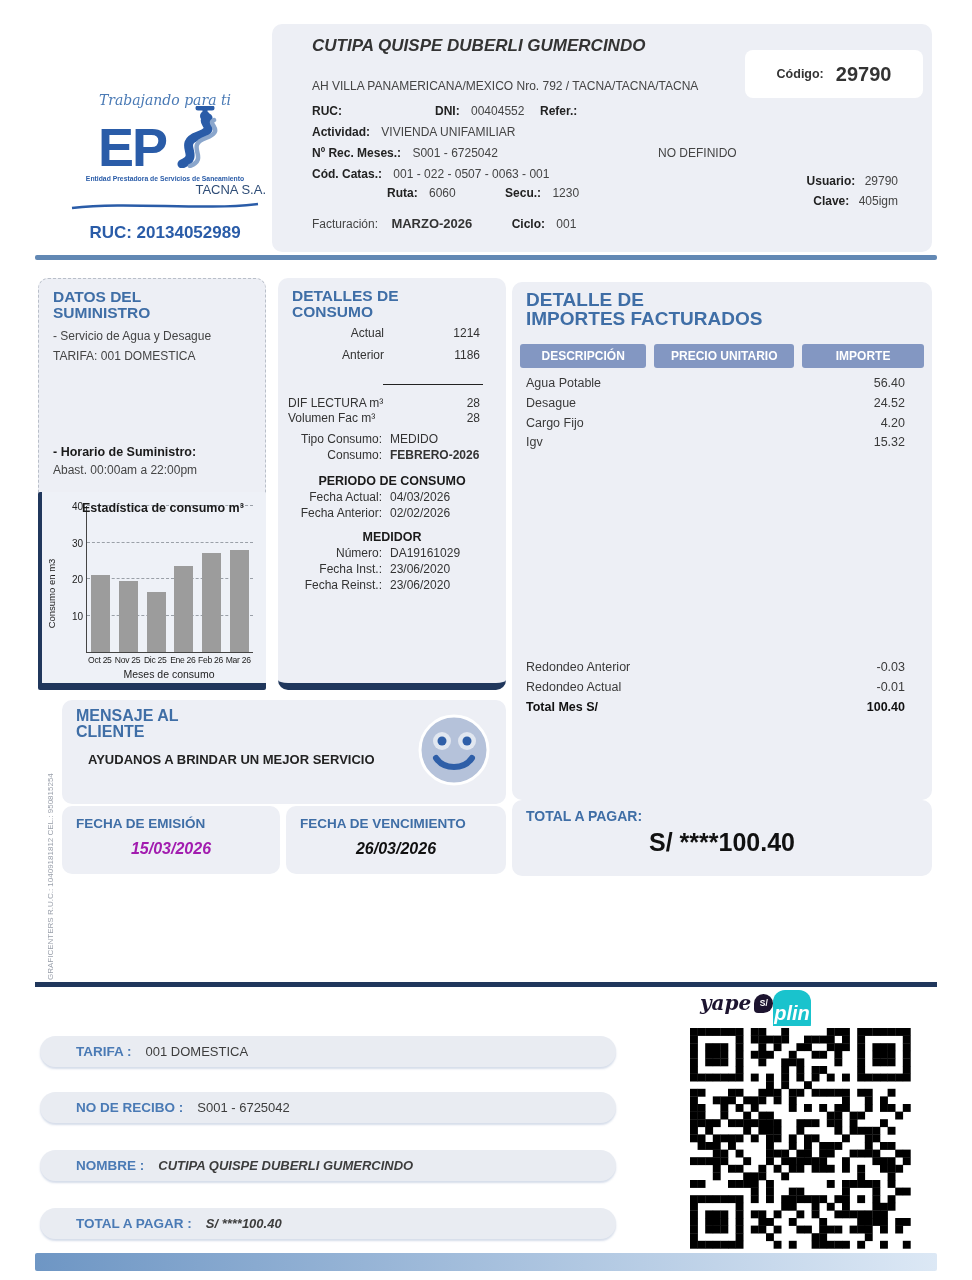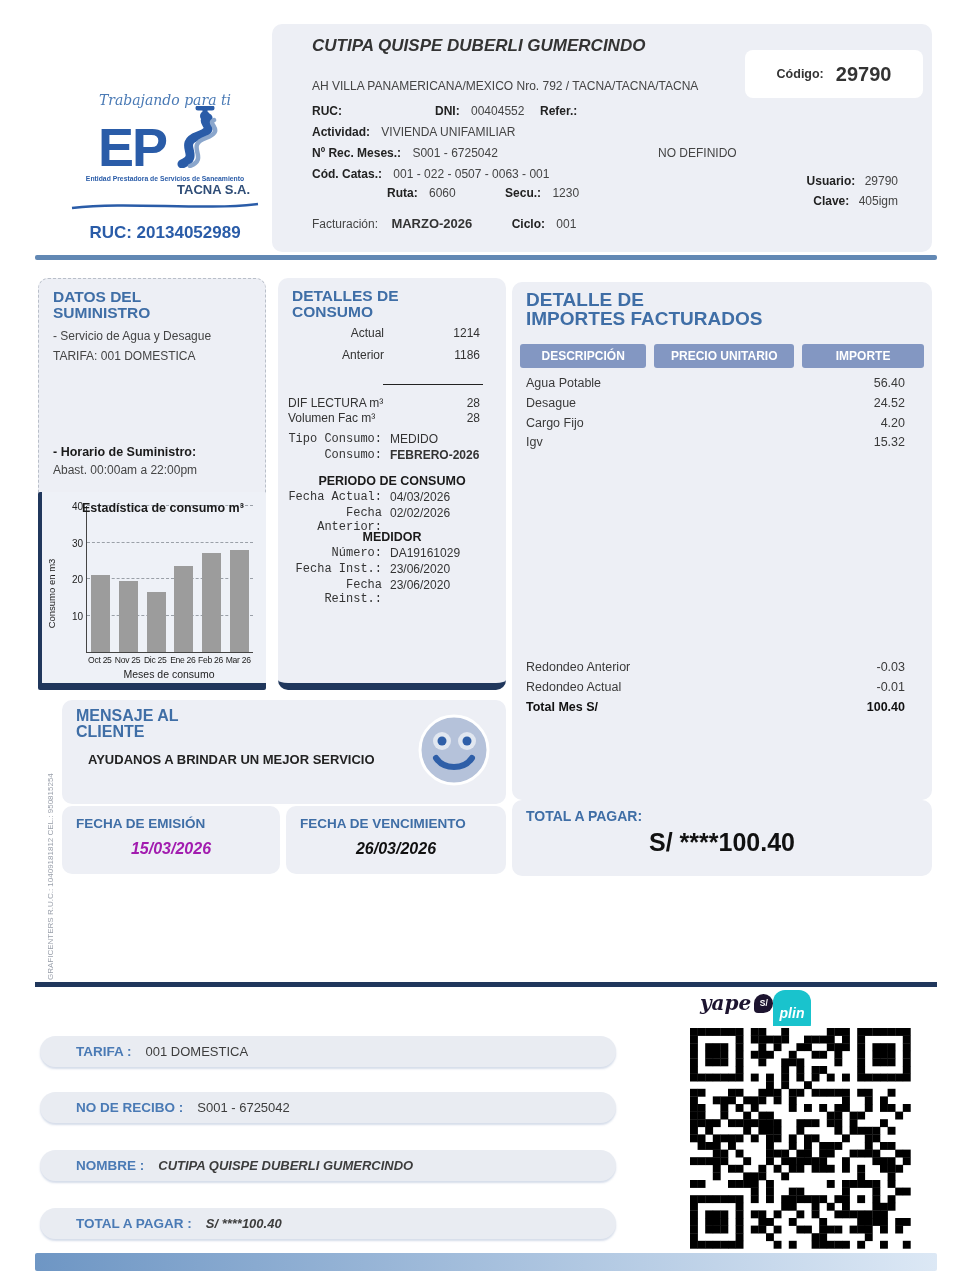--- a/index.html
+++ b/index.html
@@ -11,21 +11,21 @@
   .sec-title{color:#3f6ea6;font-weight:bold;line-height:1.02;}
   .lbl{font-weight:bold;color:#222;}
   .val{color:#444;}
   .rowline{position:absolute;white-space:nowrap;font-size:12px;}
   
   #logo-block{position:absolute;left:58px;top:92px;width:214px;text-align:center;}
   #logo-script{font-family:"DejaVu Serif", serif;font-style:italic;color:#4a7ab5;font-size:14px;}
   #logo-mark{display:flex;align-items:flex-end;justify-content:center;gap:2px;height:62px;margin-top:2px;}
   #logo-ep{font-size:54px;font-weight:bold;color:#2a5ca8;line-height:0.9;letter-spacing:-2px;}
   #logo-sub{font-size:6.8px;color:#2a5ca8;font-weight:bold;margin-top:3px;}
-  #logo-company{font-size:13px;font-weight:bold;color:#2f4d77;text-align:right;padding-right:22px;}
+  #logo-company{font-size:13px;font-weight:normal;color:#2f4d77;text-align:right;padding-right:6px;}
   #logo-ruc{font-size:17px;font-weight:bold;color:#2a5ca8;margin-top:8px;}
   
   .chip{background:#8397c2;color:#fff;font-weight:bold;font-size:12px;text-align:center;
         border-radius:3px;height:24px;line-height:24px;}
   .charge-row{display:flex;justify-content:space-between;font-size:12.5px;color:#3a3a3a;
         padding:0 27px 0 14px;position:absolute;left:0;right:0;}
   
   .stub{position:absolute;left:40px;width:576px;height:31px;background:#e9ecf2;border-radius:16px;
         display:flex;align-items:center;padding-left:36px;box-sizing:border-box;gap:14px;
         box-shadow:0 2px 2px rgba(90,120,170,0.25);}
@@ -40,32 +40,32 @@
   .gridline{position:absolute;left:0;width:100%;border-top:1.5px dashed #9aa0a8;height:0;}
   .ytick{position:absolute;right:100%;margin-right:4px;font-size:10px;color:#222;transform:translateY(-50%);}
   .bar{position:absolute;bottom:0;background:#9c9c9c;}
   #chart-xlabels{position:absolute;left:44px;top:163px;width:166px;display:flex;}
   #chart-xlabels span{flex:1;text-align:center;font-size:8.6px;color:#222;letter-spacing:-0.3px;}
   #chart-xlabel{position:absolute;left:44px;top:176px;width:166px;text-align:center;font-size:10.5px;color:#222;}
   #chart-ylabel{position:absolute;left:2px;top:96px;transform:rotate(-90deg);transform-origin:center;
         font-size:9.5px;color:#222;width:90px;margin-left:-38px;text-align:center;}
   
   .kv{display:grid;grid-template-columns:100px 1fr;column-gap:8px;font-size:12px;}
-  .kv .k{text-align:right;color:#333;font-family:Liberation Mono, monospace;}
+  .kv .k{text-align:right;color:#333;}
   .kv .v{text-align:left;color:#333;}
   .center-head{text-align:center;font-weight:bold;font-size:12.5px;color:#1a1a1a;}
   
   #smiley{position:absolute;right:16px;top:14px;}
   
   #yape-logo{position:absolute;left:700px;top:991px;display:flex;align-items:center;gap:3px;}
   #yape-text{font-family:"DejaVu Serif", serif;font-style:italic;font-weight:bold;font-size:20px;color:#1d1430;}
   #yape-badge{width:19px;height:19px;border-radius:50% 50% 50% 4px;background:#1d1430;color:#fff;
         font-size:8.5px;font-weight:bold;display:flex;align-items:center;justify-content:center;}
   #plin-logo{position:absolute;left:773px;top:990px;width:38px;height:46px;background:#19c3cd;
-        border-radius:12px 12px 12px 4px;color:#fff;font-weight:bold;font-style:italic;font-size:14px;
+        border-radius:12px 12px 12px 4px;color:#fff;font-weight:bold;font-style:italic;font-size:20px;
         display:flex;align-items:center;justify-content:center;}
   #side-text{position:absolute;left:46px;top:980px;transform-origin:0 0;transform:rotate(-90deg);
         font-size:8px;color:#9aa0ab;white-space:nowrap;}
   #bottom-bar{position:absolute;left:35px;top:1253px;width:902px;height:18px;
         background:linear-gradient(to right,#6e96c4,#dce8f5);border-radius:2px;}
 </style>
 </head>
 <body>
 
 <div id="page">

